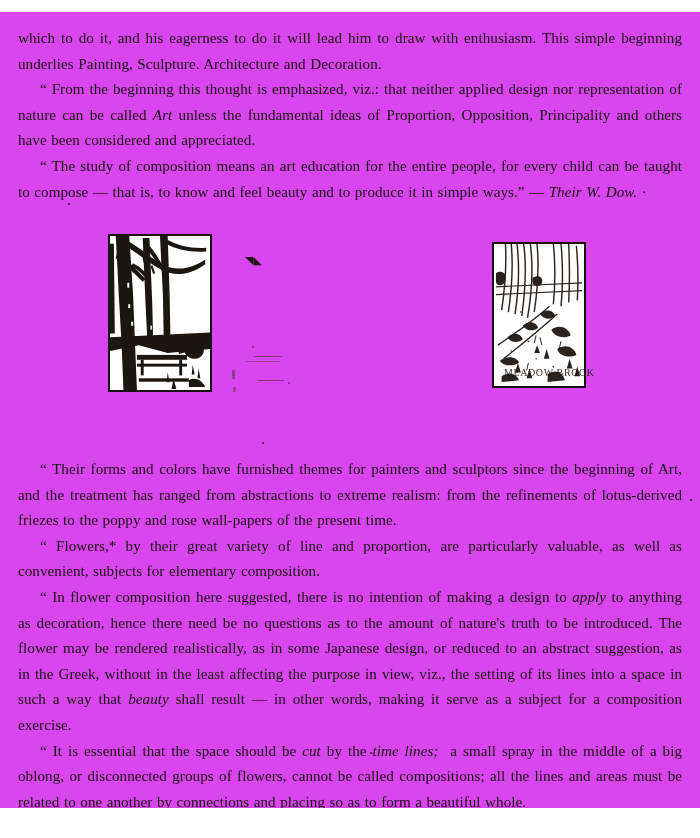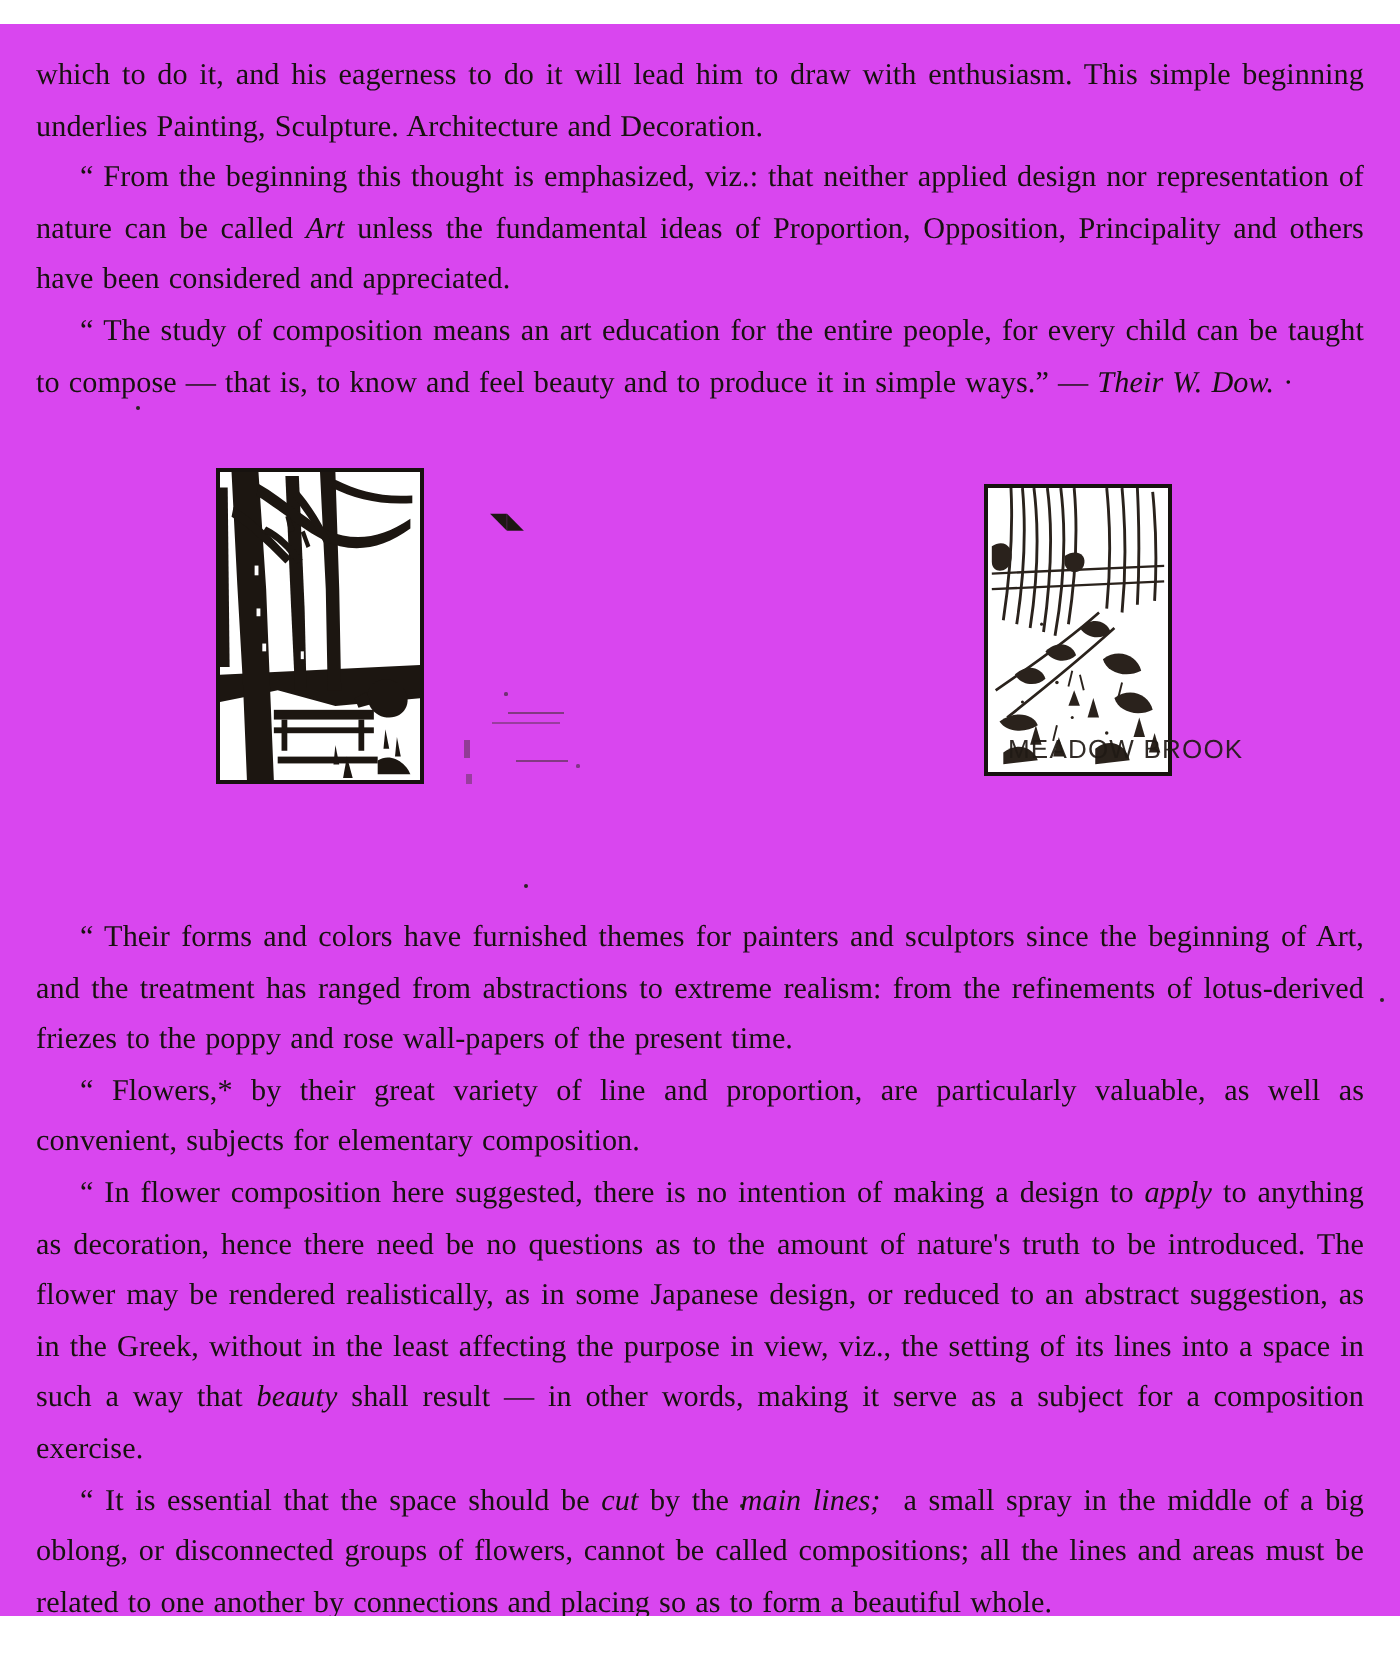--- a/index.html
+++ b/index.html
@@ -74,22 +74,22 @@
   .plate svg {
     display: block;
     width: 100%;
     height: 100%;
   }
 
   .plate-caption {
     position: absolute;
     left: 504px;
     top: 355px;
-    font-family: Liberation Sans, sans-serif;
-    font-size: 13px;
+    font-family: Liberation Serif, serif;
+    font-size: 10px;
     letter-spacing: 0.6px;
     color: #201a15;
     font-variant: small-caps;
     text-transform: uppercase;
     white-space: nowrap;
     opacity: 0.92;
   }
 
   
   .speck {
@@ -257,17 +257,17 @@
     <p class="para indent">
       <span>“ Their forms and colors have furnished themes for painters and sculptors since the beginning of Art, and the treatment has ranged from abstractions to extreme realism: from the refinements of lotus-derived friezes to the poppy and rose wall-papers of the present time.</span>
     </p>
     <p class="para indent">
       <span>“ Flowers,* by their great variety of line and proportion, are particularly valuable, as well as convenient, subjects for elementary composition.</span>
     </p>
     <p class="para indent">
       <span>“ In flower composition here suggested, there is no intention of making a design to <i>apply</i> to anything as decoration, hence there need be no questions as to the amount of nature's truth to be introduced.   The flower may be rendered realistically, as in some Japanese design, or reduced to an abstract suggestion, as in the Greek, without in the least affecting the purpose in view, viz., the setting of its lines into a space in such a way that <i>beauty</i> shall result — in other words, making it serve as a subject for a composition exercise.</span>
     </p>
     <p class="para indent">
-      <span>“ It is essential that the space should be <i>cut</i> by the <i>main lines;</i>&nbsp; a small spray in the middle of a big oblong, or disconnected groups of flowers, cannot be called compositions; all the lines and areas must be related to one another by connections and placing so as to form a beautiful whole.</span>
+      <span>“ It is essential that the space should be <i>cut</i> by the <i>time lines;</i>&nbsp; a small spray in the middle of a big oblong, or disconnected groups of flowers, cannot be called compositions; all the lines and areas must be related to one another by connections and placing so as to form a beautiful whole.</span>
     </p>
   </div>
 
 </div>
 
 </body></html>

